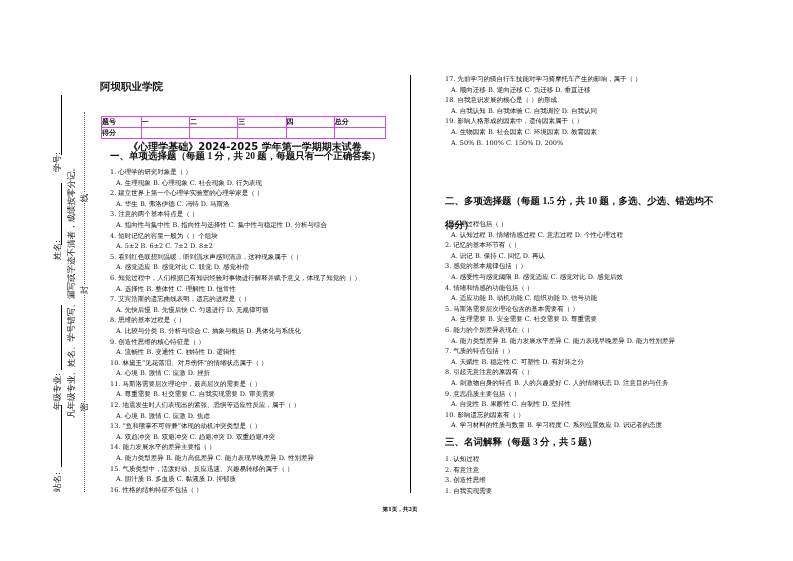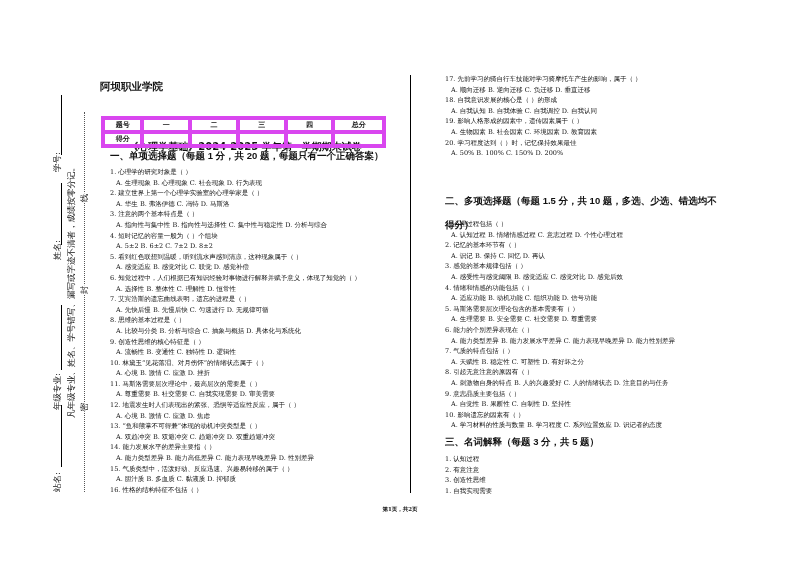--- a/index.html
+++ b/index.html
@@ -15,23 +15,23 @@
     transform-origin: left top; transform: rotate(-90deg);
   }
   .vline { position: absolute; background: #000; width: 1px; }
   .dotline { position: absolute; border-left: 1px dotted #555; width: 0; }
   .seal { position: absolute; font-size: 8.5px; background: #fff; line-height: 10px; transform: rotate(-90deg); }
 
   
   .school { position: absolute; left: 100px; width: 290px; top: 80px; text-align: left; font-family: "DejaVu Sans", sans-serif; font-weight: bold; font-size: 10.5px; }
   .exam-title { position: absolute; left: 100px; width: 290px; top: 99px; text-align: center; font-family: "DejaVu Sans", sans-serif; font-weight: bold; font-size: 10px; margin-top: 41px; }
   table.score { position: absolute; left: 101px; top: 116px; width: 285px; border-collapse: collapse; font-size: 7px; font-family: "DejaVu Sans", sans-serif; font-weight: bold; }
-  table.score td { border: 4px solid #d946ef; height: 10px; padding: 0; text-align: center; line-height: 9px; margin-top: 32px; }
+  table.score td { border: 1px solid #d946ef; height: 10px; padding: 0; line-height: 9px; margin-top: 32px; }
 
-  .section-h { position: absolute; font-family: Liberation Sans, sans-serif; font-weight: bold; font-size: 9.5px; white-space: nowrap; }
+  .section-h { position: absolute; font-family: Liberation Serif, serif; font-weight: bold; font-size: 9.5px; white-space: nowrap; }
   .qlist { position: absolute; font-size: 6.5px; line-height: 10.6px; }
   .q { white-space: nowrap; }
   .opt { white-space: nowrap; padding-left: 6px; }
 
   .divider { position: absolute; left: 410px; top: 75px; width: 1px; height: 418px; background: #000; }
   .footer { position: absolute; left: 330px; width: 140px; top: 506px; text-align: center; font-size: 5.5px; font-weight: bold; }
 </style>
 </head>
 <body>
 
@@ -117,21 +117,20 @@
 
   <div class="divider"></div>
 
   <div class="qlist" style="left:445px; top:74px;">
     <div class="q">17. 先前学习的骑自行车技能对学习骑摩托车产生的影响，属于（  ）</div>
     <div class="opt">A. 顺向迁移 B. 逆向迁移 C. 负迁移 D. 垂直迁移</div>
     <div class="q">18. 自我意识发展的核心是（  ）的形成</div>
     <div class="opt">A. 自我认知 B. 自我体验 C. 自我调控 D. 自我认同</div>
     <div class="q">19. 影响人格形成的因素中，遗传因素属于（  ）</div>
     <div class="opt">A. 生物因素 B. 社会因素 C. 环境因素 D. 教育因素</div>
-    <div class="q">20. 学习程度达到（  ）时，记忆保持效果最佳</div>
     <div class="opt">A. 50% B. 100% C. 150% D. 200%</div>
   </div>
 
   <div class="section-h" style="left:445px; top:180px;margin-top:15px;">二、多项选择题（每题 1.5 分，共 10 题，多选、少选、错选均不</div>
   <div class="section-h" style="left:445px; top:219px;">得分）</div>
   <div class="qlist" style="left:445px; top:219px;">
     <div class="q">1. 心理过程包括（  ）</div>
     <div class="opt">A. 认知过程 B. 情绪情感过程 C. 意志过程 D. 个性心理过程</div>
     <div class="q">2. 记忆的基本环节有（  ）</div>
     <div class="opt">A. 识记 B. 保持 C. 回忆 D. 再认</div>

